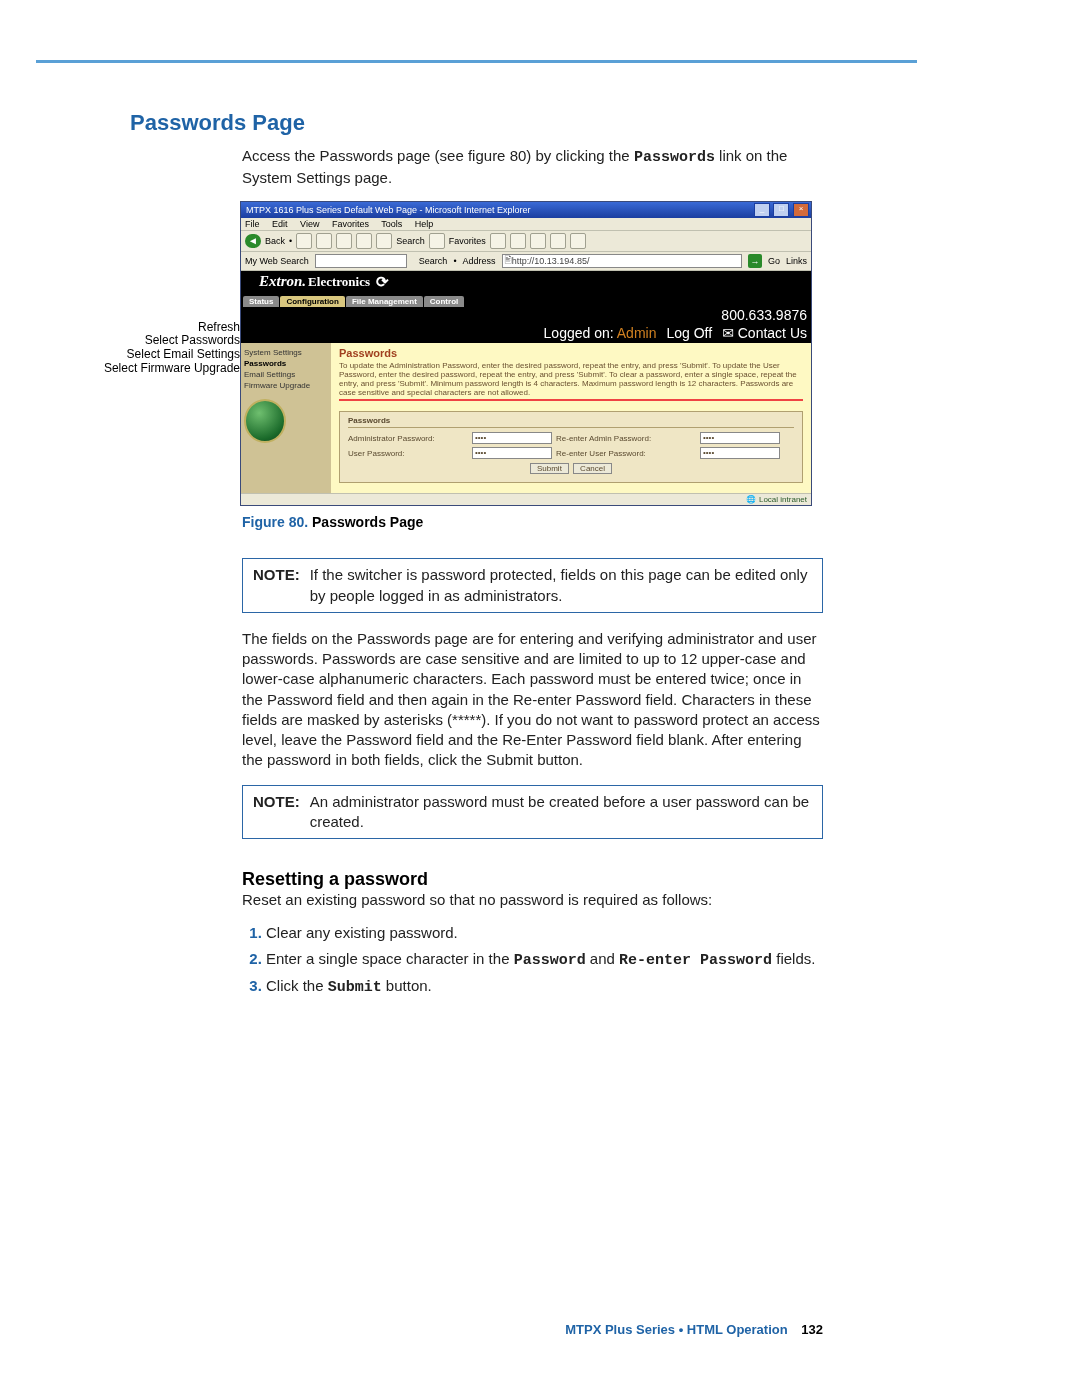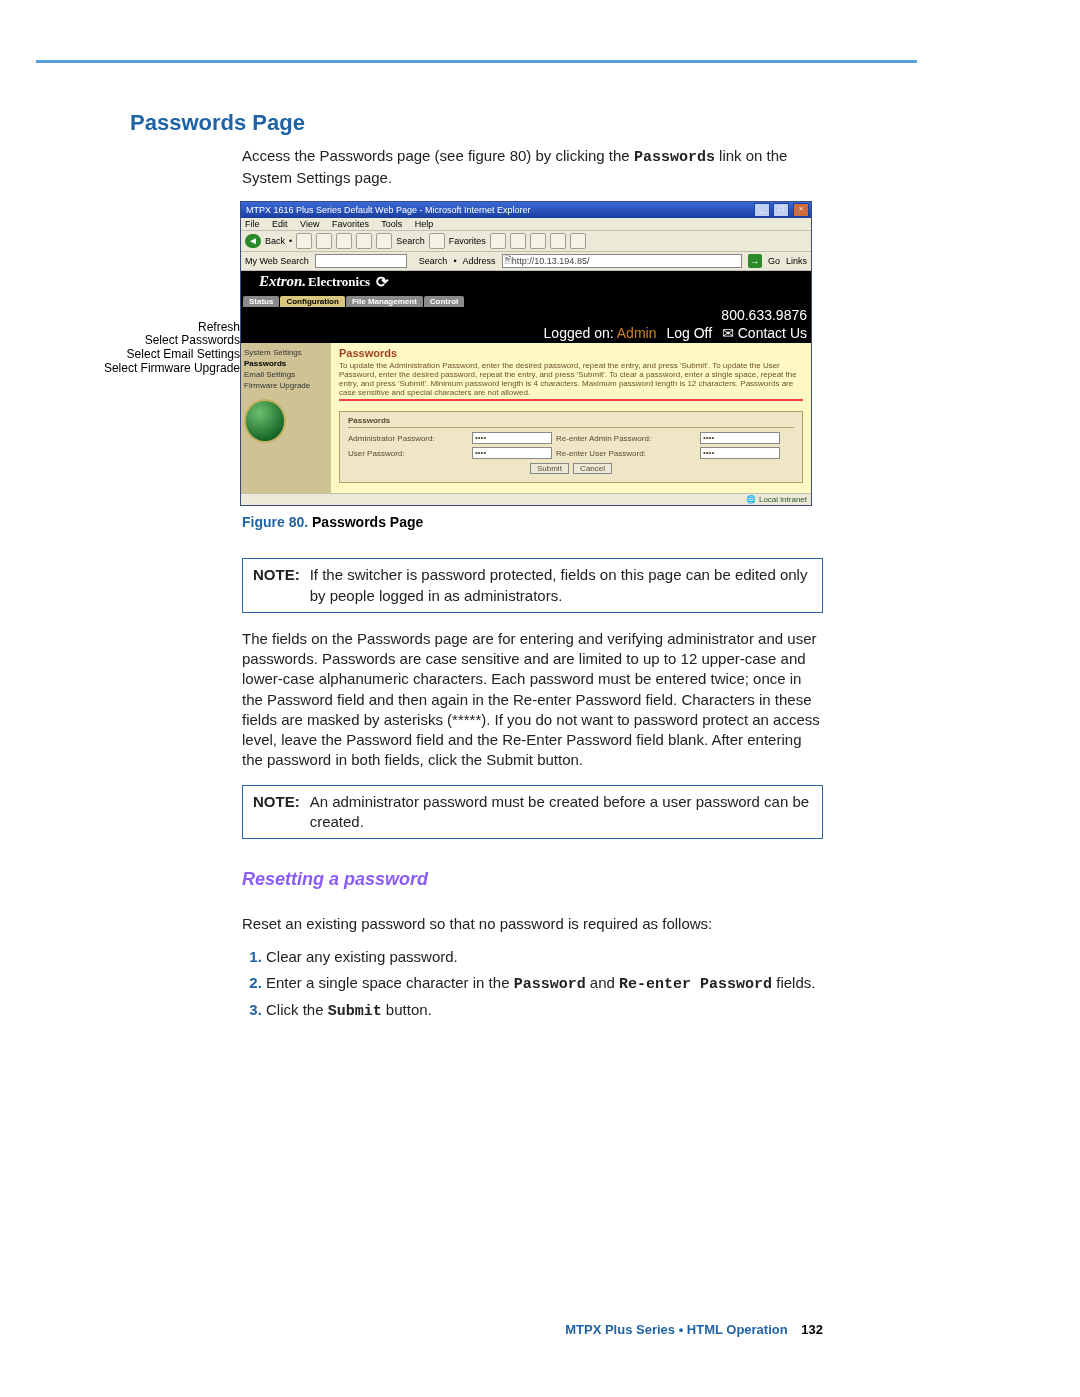--- a/index.html
+++ b/index.html
@@ -29,25 +29,24 @@
     right: 130px;
     top: 110px;
   }
   h1.section-title {
     color: #1f63a6;
     font-size: 22px;
     font-weight: 700;
     margin: 0 0 10px 0;
   }
   h2.subsection-title {
-    color: #8b5cf6;
+    color: #000000;
     font-size: 18px;
     font-weight: 700;
-    margin: 30px 0 24px 0;
-    font-style: italic;
+    margin: 30px 0 0 0;
   }
   .intro {
     margin-left: 112px;
     font-size: 15px;
     line-height: 1.35;
     margin-bottom: 12px;
   }
   .mono {
     font-family: "Courier New", monospace;
     font-weight: 700;

